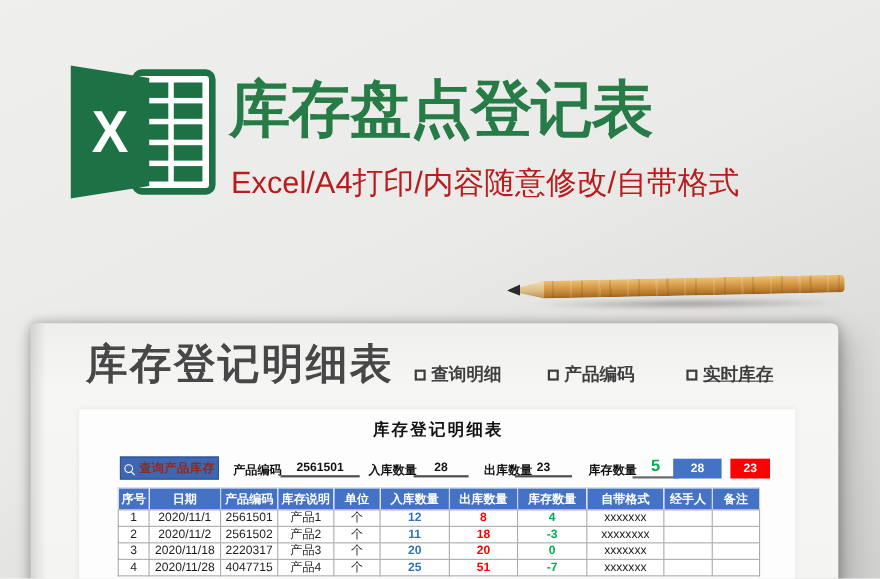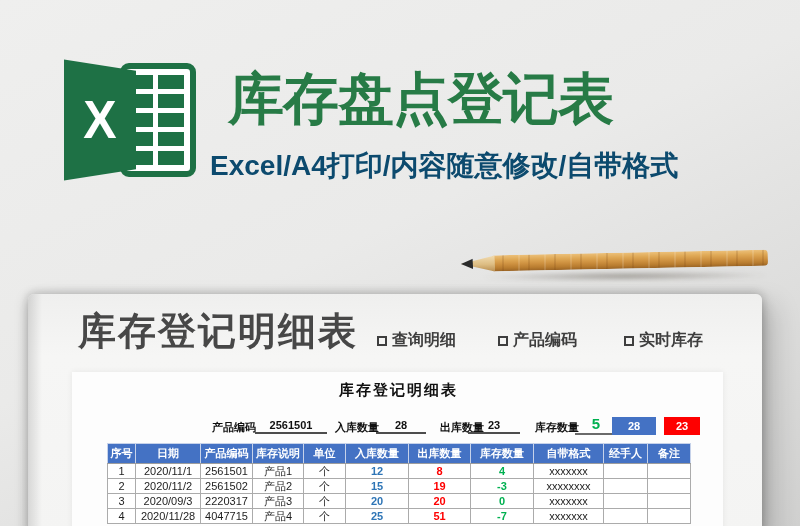--- a/index.html
+++ b/index.html
@@ -7,25 +7,25 @@
   body {
     position:relative; overflow:hidden;
     font-family:"Liberation Sans", sans-serif;
     background:linear-gradient(155deg,#EFEFEE 0%,#EAEAE9 45%,#DDDDDC 75%,#D1D1D0 100%);
   }
 
   
   .hero-title{
     position:absolute; left:208px; top:68px;
     font-size:56px; font-weight:bold; color:#277B46; letter-spacing:-1px;
-    line-height:1.1; white-space:nowrap;margin-left:20px;
+    line-height:1.1; white-space:nowrap;
   }
   .hero-subtitle{
     position:absolute; left:210px; top:147px;
-    font-size:28px; font-weight:700; color:#0c4a6e; letter-spacing:0px; white-space:nowrap;
+    font-size:28px; font-weight:400; color:#b91c1c; letter-spacing:0px; white-space:nowrap;
   }
 
   
   .logo{ position:absolute; left:64px; top:57px; width:134px; height:126px; }
   .logo .sheet{
     position:absolute; left:56px; top:6px; width:76px; height:114px;
     background:#fff; border:6px solid #1E7145; border-radius:9px;
     padding:6px 6px 6px 9px;
     display:grid; grid-template-columns:0.8fr 1.15fr; grid-auto-rows:1fr; gap:5px;
   }
@@ -76,21 +76,21 @@
   }
   .doc-heading{
     position:absolute; left:50px; top:12px;
     font-size:38px; font-weight:bold; color:#474747; letter-spacing:2px; white-space:nowrap;
   }
   .feature{
     position:absolute; top:36px; display:flex; align-items:center; gap:5px;
     font-size:16px; font-weight:bold; color:#3E3E3E; white-space:nowrap;
   }
   .feature .checkbox-icon{ width:10px; height:10px; border:2px solid #3E3E3E; display:inline-block; }
-  .feature-1{ left:349px; } .feature-2{ left:470px; } .feature-3{ left:596px; }
+  .feature-1{ left:349px; } .feature-2{ left:470px; } .feature-3{ left:596px;text-decoration:underline; }
 
   
   .white-sheet{
     position:absolute; left:44px; top:78px; width:651px; bottom:0;
     background:#FDFDFD; box-shadow:0 0 6px rgba(0,0,0,0.07);
   }
   .table-title{
     position:absolute; left:35px; top:9px; width:583px; text-align:center;
     font-size:15px; font-weight:bold; color:#111; letter-spacing:2px;
   }
@@ -189,20 +189,24 @@
   <div class="feature feature-3">
     <span class="checkbox-icon"></span>
     <span>实时库存</span>
   </div>
 
   <div class="white-sheet">
 
     <div class="table-title">库存登记明细表</div>
 
     <div class="controls">
+      <div class="search-btn">
+        <span class="search-icon"></span>
+        <span class="btn-label">查询产品库存</span>
+      </div>
 
       <span class="ctl-label lbl-0">产品编码</span>
       <span class="ctl-value val-0">2561501</span>
 
       <span class="ctl-label lbl-1">入库数量</span>
       <span class="ctl-value val-1">28</span>
 
       <span class="ctl-label lbl-2">出库数量</span>
       <span class="ctl-value val-2">23</span>
 
@@ -255,30 +259,30 @@
             <td>xxxxxxx</td>
             <td></td>
             <td></td>
           </tr>
           <tr>
             <td>2</td>
             <td>2020/11/2</td>
             <td>2561502</td>
             <td>产品2</td>
             <td>个</td>
-            <td class="num-in">15</td>
-            <td class="num-out">19</td>
+            <td class="num-in">11</td>
+            <td class="num-out">18</td>
             <td class="num-stock">-3</td>
             <td>xxxxxxxx</td>
             <td></td>
             <td></td>
           </tr>
           <tr>
             <td>3</td>
-            <td>2020/09/3</td>
+            <td>2020/11/18</td>
             <td>2220317</td>
             <td>产品3</td>
             <td>个</td>
             <td class="num-in">20</td>
             <td class="num-out">20</td>
             <td class="num-stock">0</td>
             <td>xxxxxxx</td>
             <td></td>
             <td></td>
           </tr>

